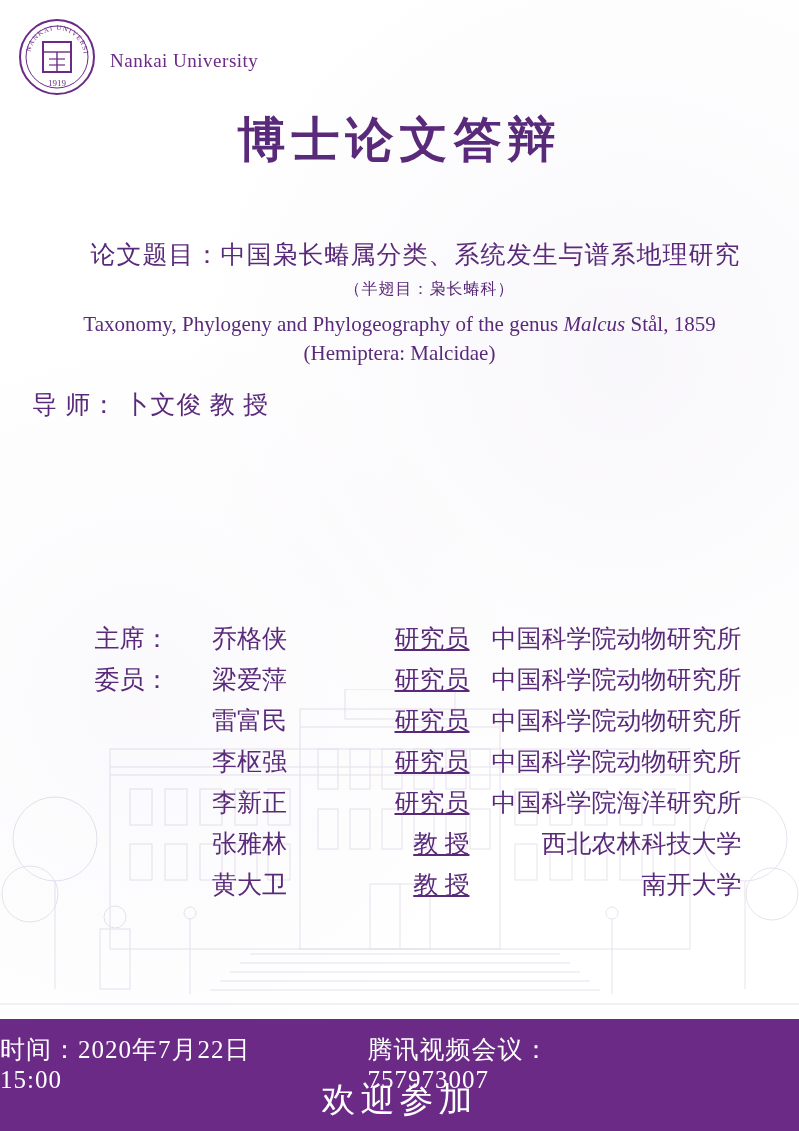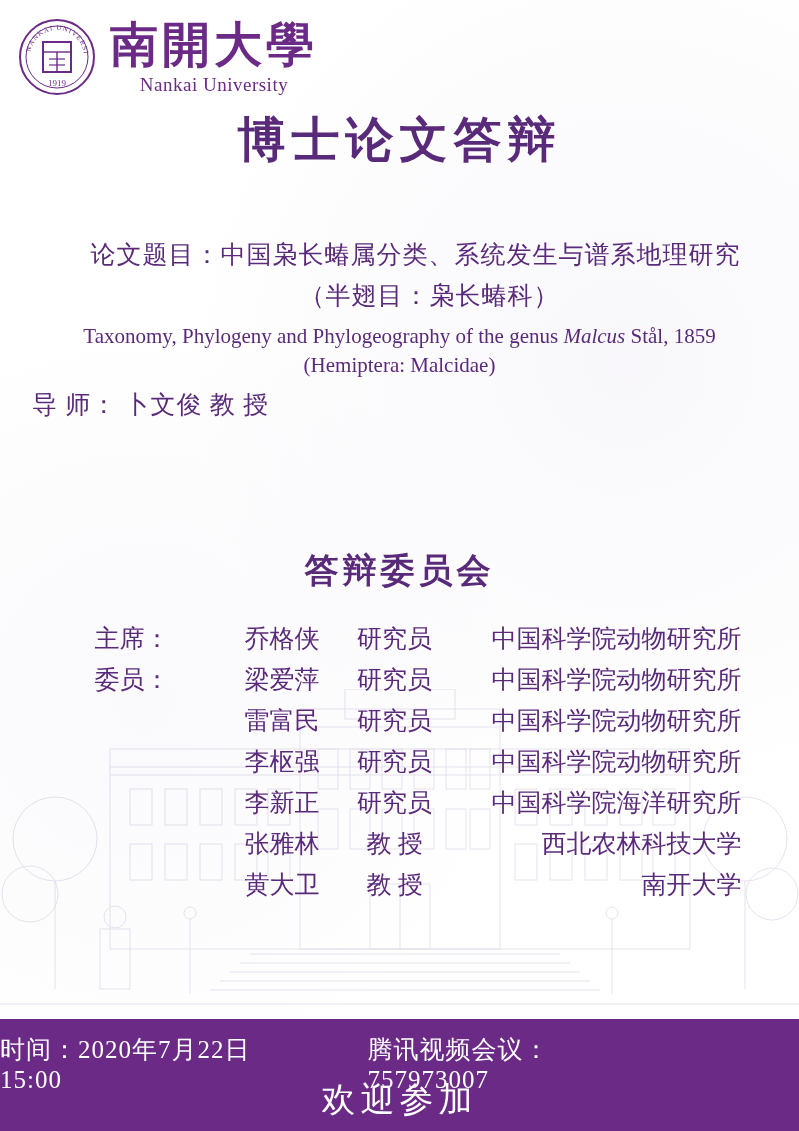--- a/index.html
+++ b/index.html
@@ -104,21 +104,21 @@
     text-align: center;
   }
   .thesis .line-cn-1 {
     font-size: 25px;
     letter-spacing: 1px;
     text-align: center;
     padding-left: 32px;
     font-weight: 500;
   }
   .thesis .line-cn-2 {
-    font-size: 25px;
+    font-size: 16px;
     margin-top: 8px;
     letter-spacing: 1px;
     text-align: center;
     padding-left: 60px;
     font-weight: 500;
   }
   .thesis .line-en-1 {
     font-size: 21px;
     margin-top: 12px;
   }
@@ -176,26 +176,27 @@
     white-space: nowrap;
     font-weight: 500;
   }
   .committee td.role {
     width: 120px;
     text-align: right;
     padding-right: 10px;
   }
   .committee td.name {
     width: 140px;
-    text-align: right;
+    text-align: center;
     margin-left: 46px;
   }
   .committee td.rank {
     width: 150px;
-    text-align: center;
+    text-align: right;
+    text-decoration: underline;
   }
   .committee td.affil {
     text-align: right;
     padding-right: 8px;
   }
 
   
   .footer {
     position: absolute;
     left: 0;
@@ -325,41 +326,39 @@
         <line x1="31" y1="41" x2="47" y2="41" stroke="#6b2a86" stroke-width="1.2"></line>
         <line x1="31" y1="47" x2="47" y2="47" stroke="#6b2a86" stroke-width="1.2"></line>
         <path id="sealArcTop" d="M 12 39 A 27 27 0 0 1 66 39" fill="none"></path>
         <text font-size="7" fill="#6b2a86" font-family="Liberation Serif, serif" letter-spacing="1">
           <textPath href="#sealArcTop" startOffset="6%">NANKAI UNIVERSITY</textPath>
         </text>
         <text x="39" y="68" font-size="9" fill="#6b2a86" text-anchor="middle" font-family="Liberation Serif, serif">1919</text>
       </svg>
     </div>
     <div class="wordmark">
-      <div class="cn">南開大學</div>
       <div class="en">Nankai University</div>
     </div>
   </div>
 
   <div class="main-title">博士论文答辩</div>
 
   <div class="thesis">
     <div class="line-cn-1">论文题目：中国枭长蝽属分类、系统发生与谱系地理研究</div>
     <div class="line-cn-2">（半翅目：枭长蝽科）</div>
     <div class="line-en-1">
       <span>Taxonomy, Phylogeny and Phylogeography of the genus </span><em>Malcus</em><span> Stål, 1859</span>
     </div>
     <div class="line-en-2">(Hemiptera: Malcidae)</div>
   </div>
 
   <div class="people">
     <div class="row">导     师： 卜文俊 教 授</div>
   </div>
 
-  <div class="committee-title">答辩委员会</div>
 
   <div class="committee">
     <table>
       <tbody>
         <tr>
           <td class="role">主席：</td>
           <td class="name">乔格侠</td>
           <td class="rank">研究员</td>
           <td class="affil">中国科学院动物研究所</td>
         </tr>

